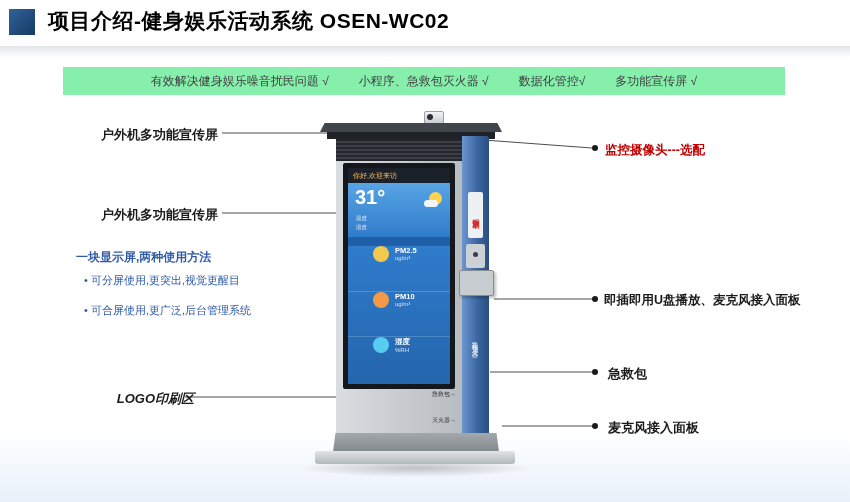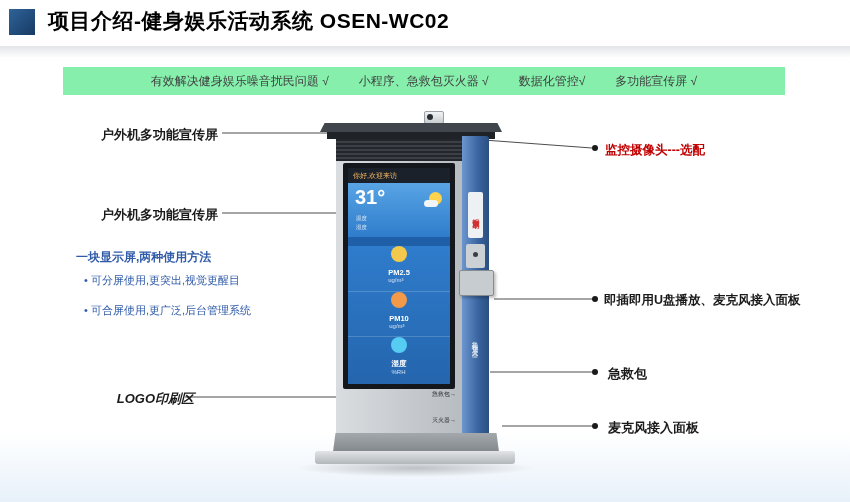--- a/index.html
+++ b/index.html
@@ -48,22 +48,22 @@
             background:#e5e5e5; }
   .s-header { height:15px; background:#1b212b; color:#f5b860; font-size:7px; line-height:15px; padding-left:5px; }
   .s-weather { position:relative; height:54px; background:linear-gradient(180deg,#58a4e4,#2f7ccc); color:#fff; }
   .s-temp { position:absolute; left:7px; top:3px; font-size:20px; font-weight:bold; }
   .s-sub1 { position:absolute; left:8px; top:32px; font-size:5.5px; opacity:.85; }
   .s-sub2 { position:absolute; left:8px; top:41px; font-size:5.5px; opacity:.85; }
   .s-sun { position:absolute; right:8px; top:9px; width:13px; height:13px; border-radius:50%; background:#ffd34d; }
   .s-cloud { position:absolute; right:12px; top:17px; width:14px; height:7px; border-radius:5px; background:#f2f5f7; }
   .s-strip { height:9px; background:#1f5fa8; }
   .s-items { height:138px; background:linear-gradient(180deg,#2f7ccc,#2465ad); }
-  .s-item { height:45px; display:flex; align-items:center; gap:6px; padding:0 7px;
-            border-top:1px solid rgba(255,255,255,.18); box-sizing:border-box;flex-direction:column; }
+  .s-item { height:45px; display:flex; align-items:flex-start; gap:6px; padding:0 25px;
+            border-top:1px solid rgba(255,255,255,.18); box-sizing:border-box; }
   .s-item:first-child { border-top:none; }
   .s-circle { width:16px; height:16px; border-radius:50%; flex:0 0 auto; }
   .c-yellow { background:#f2c94c; } .c-orange { background:#f2994a; } .c-cyan { background:#56ccf2; }
   .s-item-label { font-size:7.5px; font-weight:bold; color:#fff; display:block; }
   .s-item-unit { font-size:6px; color:rgba(255,255,255,.8); display:block; }
 
   .side-panel { position:absolute; left:462px; top:136px; width:27px; height:316px;
                 background:linear-gradient(90deg,#6b96cf 0%,#39649f 60%,#2b4f80 100%);
                 border-radius:0 3px 3px 0; }
   .alarm-label { position:absolute; left:468px; top:192px; width:15px; height:46px; background:#eef1f4;

